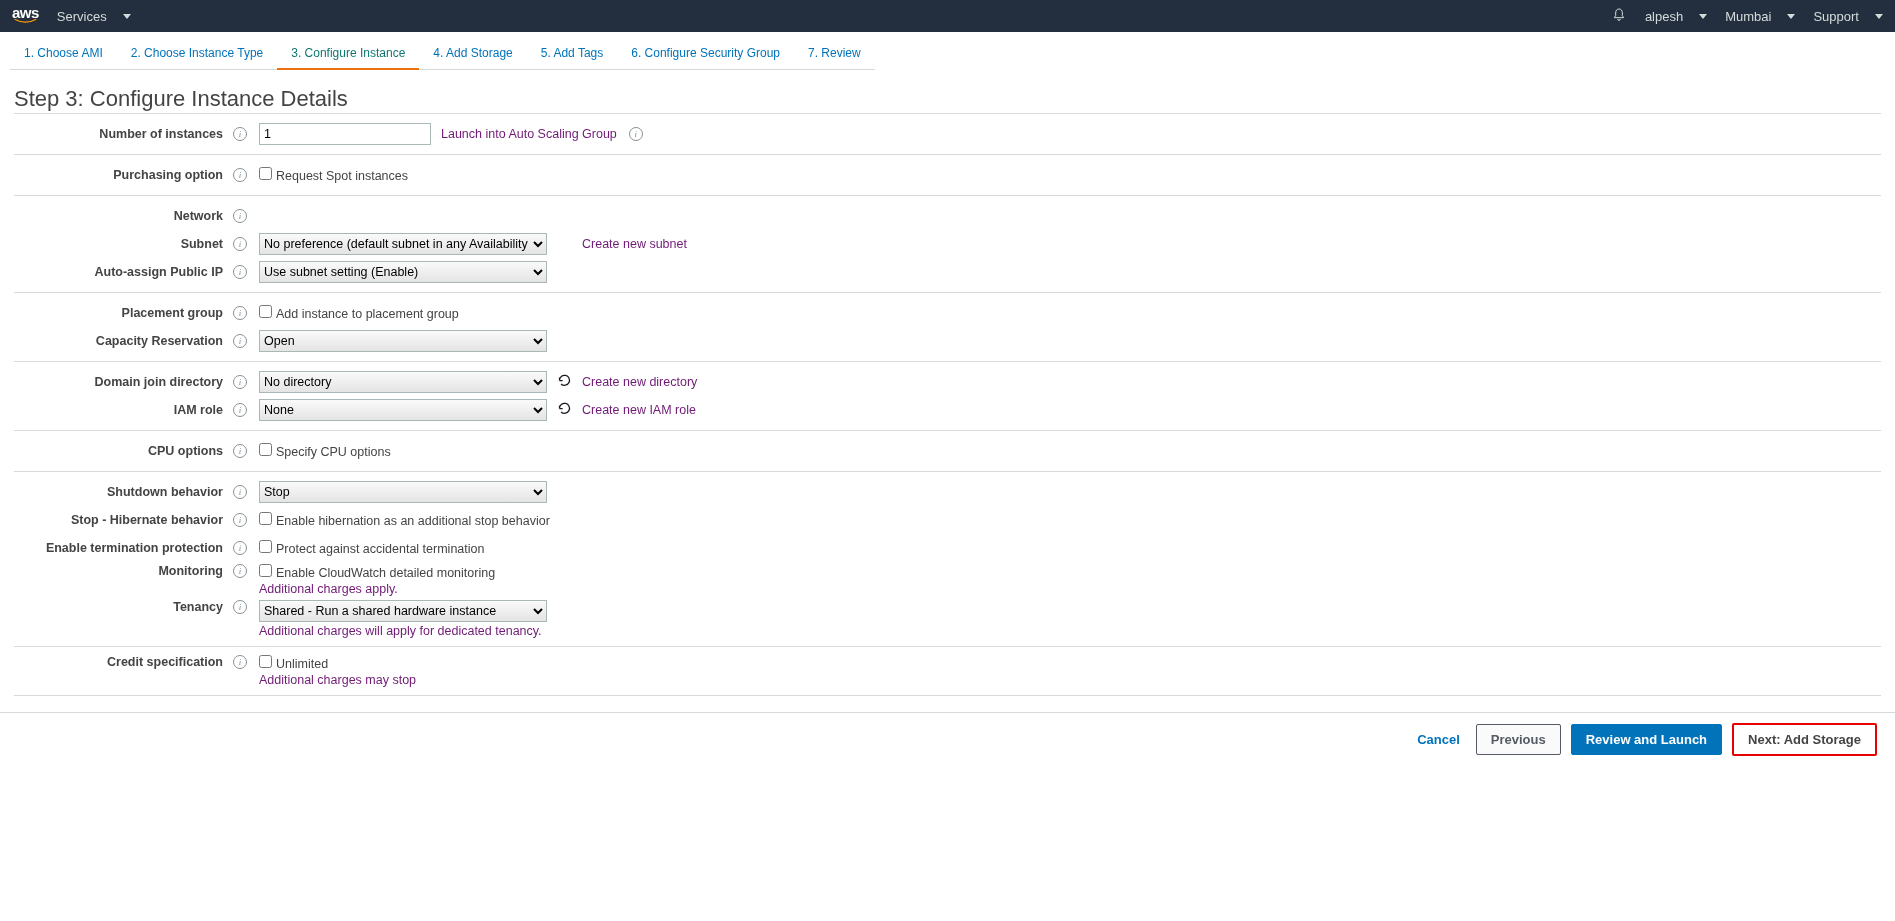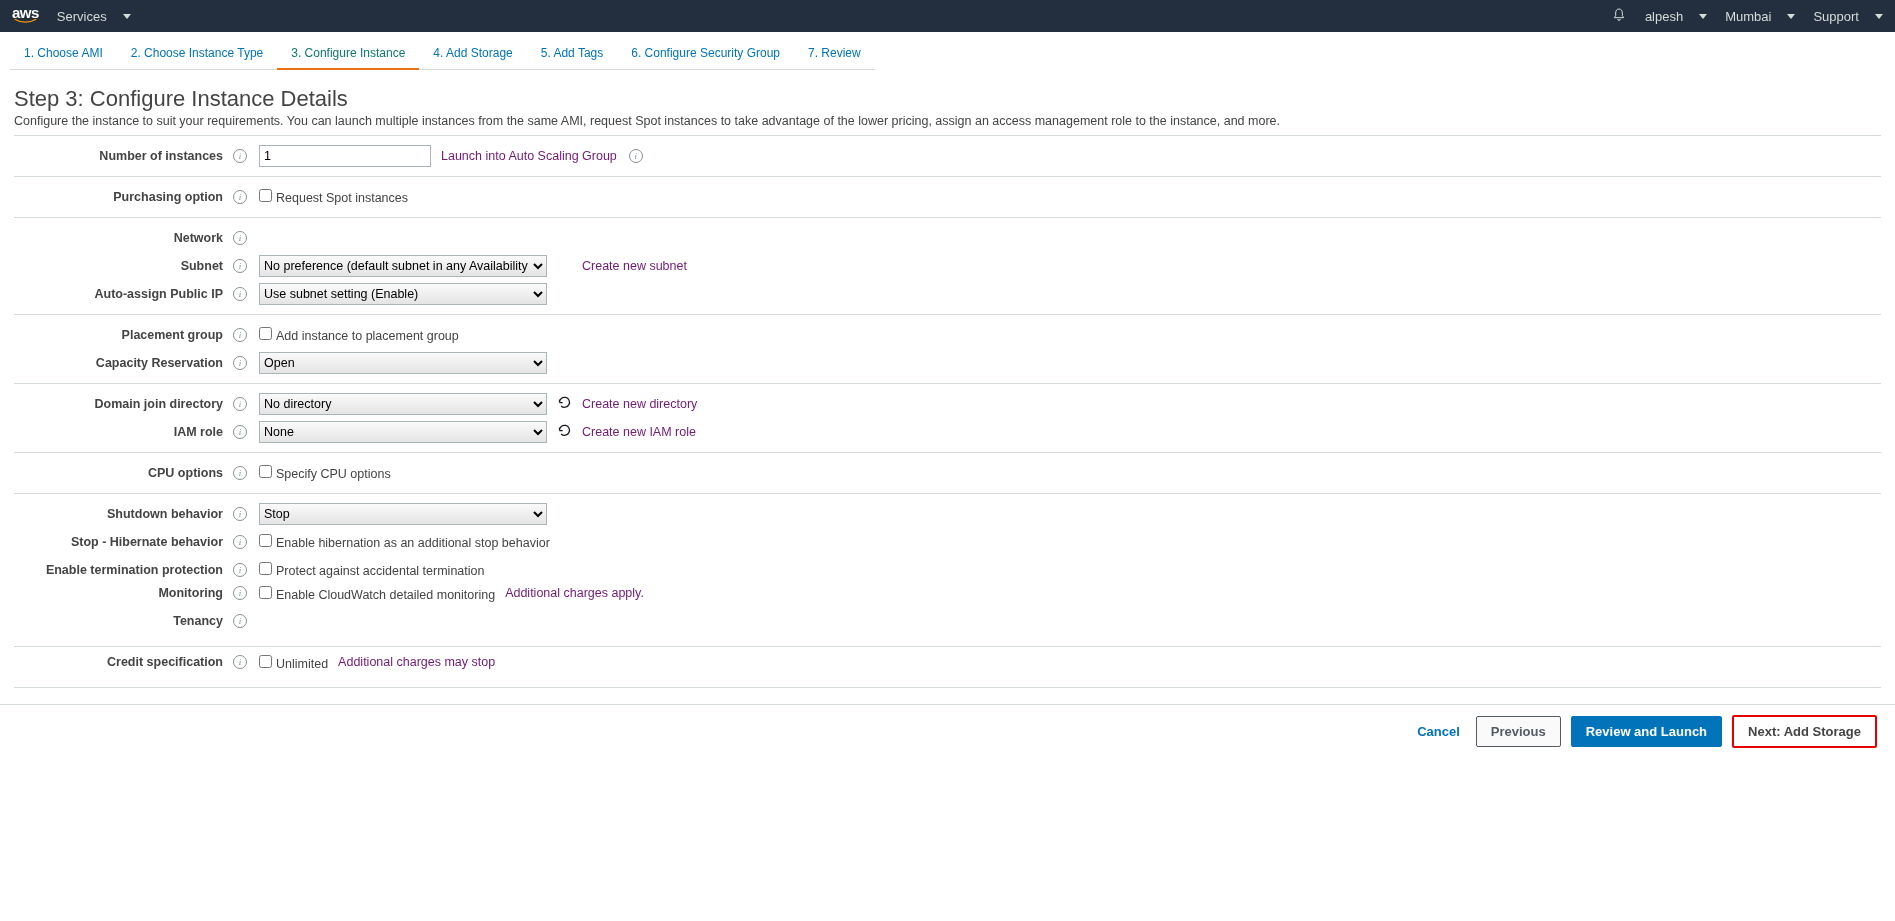--- a/index.html
+++ b/index.html
@@ -19,21 +19,21 @@
   
   .page { padding:10px 14px 0 14px; }
   h1.title { font-size:22px; font-weight:400; color:#444; margin:6px 0 2px 0; }
   p.desc { margin:0 0 8px 0; color:#444; font-size:12.5px; }
   
   .section { border-top:1px solid #d5dbdb; border-bottom:1px solid #d5dbdb; padding:6px 0 6px 0; margin-top:-1px;}
   .row { display:flex; align-items:center; min-height:28px; padding:2px 0;}
   .lbl { width:217px; text-align:right; padding-right:8px; font-weight:bold; color:#444; font-size:12.5px;}
   .info-icon { width:14px;height:14px;border:1px solid #879196;border-radius:50%;display:inline-flex;align-items:center;justify-content:center;font-size:9px;color:#879196;margin-left:2px;margin-right:12px;font-family:Georgia, serif; font-style:italic; }
   .ctrls { display:flex; align-items:center; gap:10px; }
-  .ctrls.column { align-items:flex-start; gap:10px;}
+  .ctrls.column { flex-direction:column; align-items:flex-start; gap:2px;}
   input[type=text].num { width:172px; height:22px; border:1px solid #aab7b8; padding:0 4px; font-size:12.5px;}
   select.wide { width:288px; height:22px; border:1px solid #aab7b8; background:linear-gradient(#fafafa,#e4e4e4); font-size:12.5px;}
   .link { color:#701a75; text-decoration:none; font-size:12.5px; cursor:pointer;}
   .chk { margin:0 4px 0 0;}
   .chk-label { font-size:12.5px; color:#444;}
   .refresh-icon svg { width:15px; height:15px; }
   
   .footer-bar { border-top:1px solid #d5dbdb; margin-top:16px; padding:10px 18px; display:flex; justify-content:flex-end; align-items:center; gap:10px;}
   .btn { border:1px solid #545b64; background:#fafafa; color:#545b64; padding:7px 14px; font-size:13px; border-radius:2px; cursor:pointer; font-weight:bold;}
   .btn-cancel { border:none; background:none; color:#0073bb; font-weight:bold; cursor:pointer; font-size:13px;}
@@ -82,21 +82,20 @@
   <div class="wizard-step">2. Choose Instance Type</div>
   <div class="wizard-step current">3. Configure Instance</div>
   <div class="wizard-step">4. Add Storage</div>
   <div class="wizard-step">5. Add Tags</div>
   <div class="wizard-step">6. Configure Security Group</div>
   <div class="wizard-step">7. Review</div>
 </div>
 
 <div class="page">
   <h1 class="title">Step 3: Configure Instance Details</h1>
-  <p class="desc">Configure the instance to suit your requirements. You can launch multiple instances from the same AMI, request Spot instances to take advantage of the lower pricing, assign an access management role to the instance, and more.</p>
 
   <div class="section">
     <div class="row">
       <span class="lbl">Number of instances</span>
       <span class="info-icon">i</span>
       <div class="ctrls">
         <input type="text" class="num" value="1" style="">
         <a class="link">Launch into Auto Scaling Group</a>
         <span class="info-icon">i</span>
       </div>
@@ -214,20 +213,24 @@
       <span class="lbl">Monitoring</span>
       <span class="info-icon">i</span>
       <div class="ctrls column">
         <label class="chk-label"><input type="checkbox" class="chk" style=""><span>Enable CloudWatch detailed monitoring</span></label>
         <a class="link">Additional charges apply.</a>
       </div>
     </div>
     <div class="row" style="align-items:flex-start;">
       <span class="lbl">Tenancy</span>
       <span class="info-icon">i</span>
+      <div class="ctrls column">
+        <select class="wide"><option>Shared - Run a shared hardware instance</option></select>
+        <a class="link">Additional charges will apply for dedicated tenancy.</a>
+      </div>
     </div>
   </div>
 
   <div class="section">
     <div class="row" style="align-items:flex-start;">
       <span class="lbl">Credit specification</span>
       <span class="info-icon">i</span>
       <div class="ctrls column">
         <label class="chk-label"><input type="checkbox" class="chk" style=""><span>Unlimited</span></label>
         <a class="link">Additional charges may stop</a>

